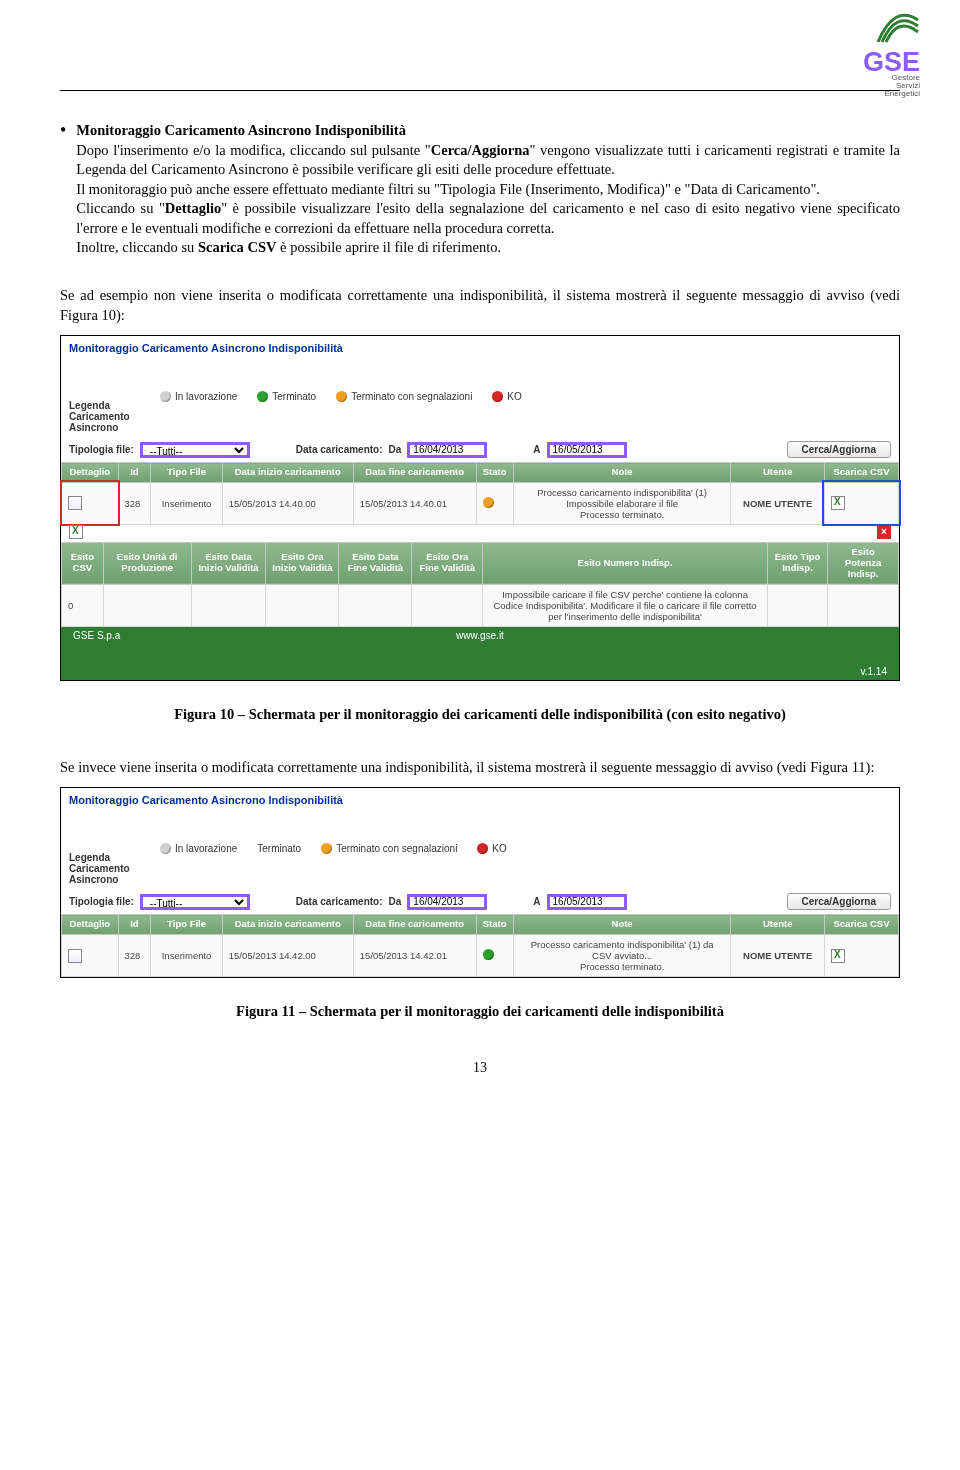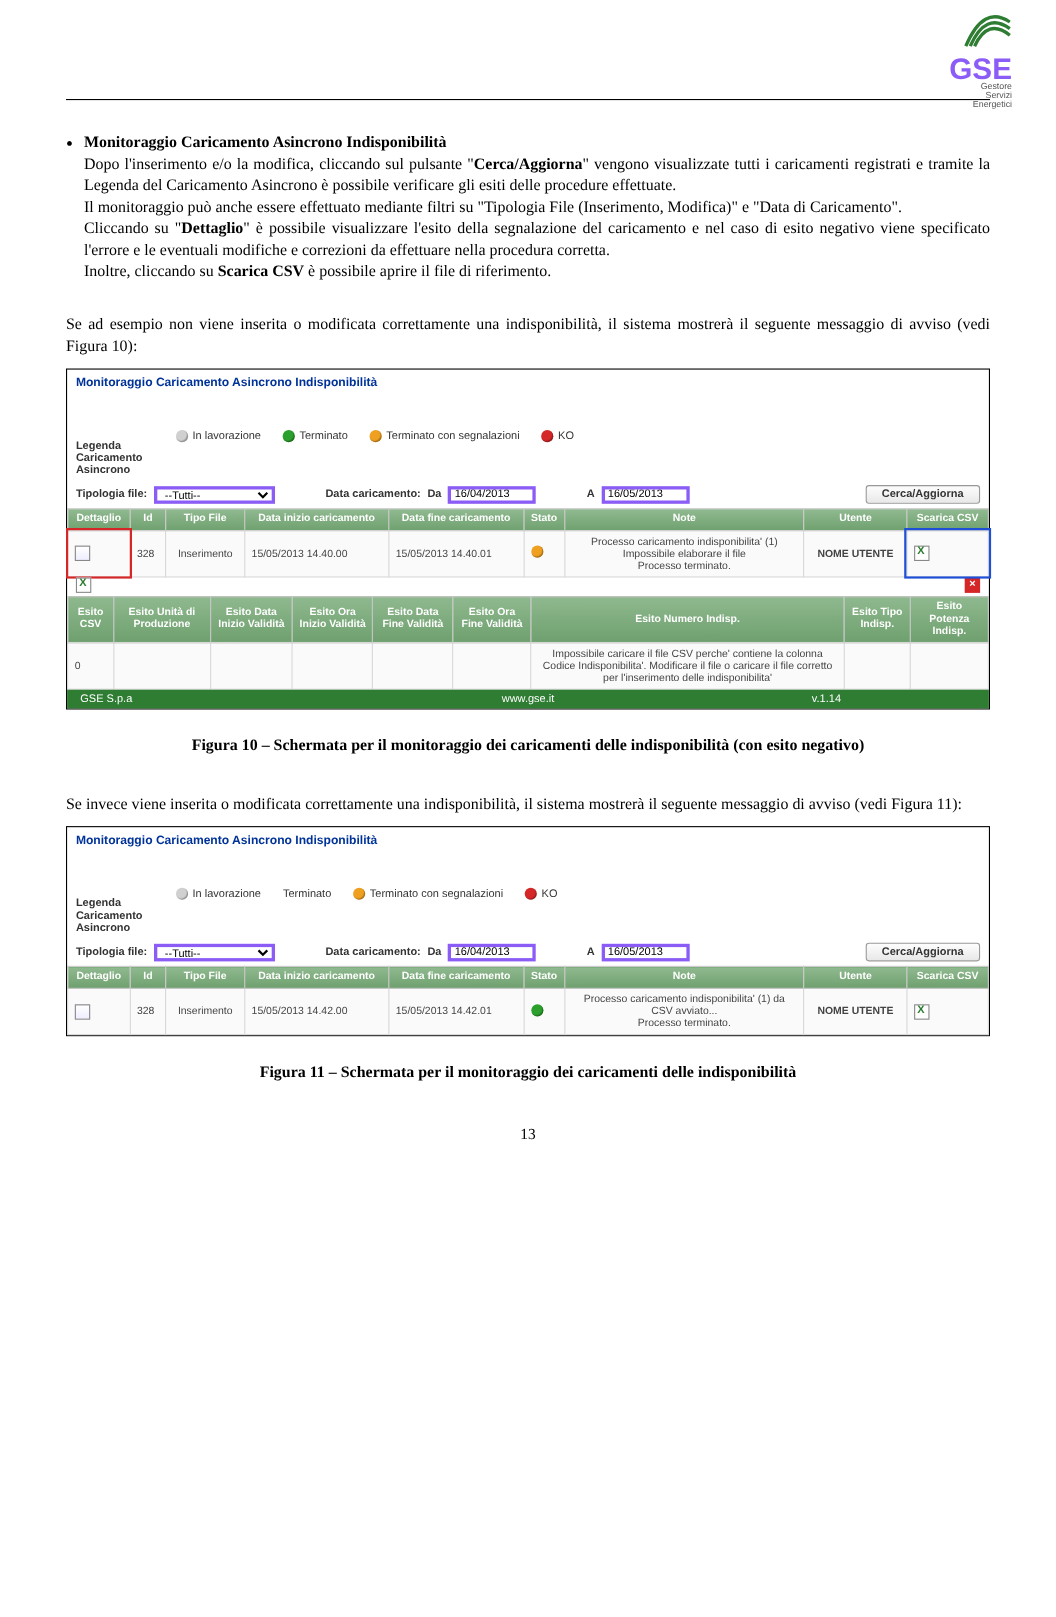--- a/index.html
+++ b/index.html
@@ -57,21 +57,21 @@
     color:#fff; font-weight:bold; padding:4px 4px; border:1px solid #c8c8c8; text-align:center; font-size:9.5px; line-height:1.15;
   }
   .shot td { border:1px solid #d8d8d8; padding:4px 6px; text-align:left; color:#444; background:#fafafa;}
   .shot td.left{text-align:center;}
   .shot .red-box { outline:2px solid #d62728; }
   .shot .blue-box { outline:2px solid #1f4fd6; }
   .shot .subtitle { padding:10px 8px 4px 8px; color:#333;}
   .shot .close-x { display:inline-block; width:14px; height:14px; background:#d62728; color:#fff; text-align:center; line-height:14px; font-weight:bold; font-size:10px;}
   .shot .foot { background:#2e7d32; color:#fff; display:flex; padding:3px 12px; font-size:10px;}
   .shot .foot > div { flex:1; }
-  .shot .foot .c{text-align:center;} .shot .foot .r{text-align:center;}
+  .shot .foot .c{text-align:center;} .shot .foot .r{text-align:right;margin-top:36px;}
   .icon-detail, .icon-excel {
     display:inline-block; width:14px; height:14px; border:1px solid #888; vertical-align:middle;
   }
   .icon-detail{background:linear-gradient(#fff,#eef);}
   .icon-excel{background:#fff; position:relative;}
   .icon-excel::after{content:"X"; color:#2e7d32; font-weight:bold; font-size:10px; position:absolute; left:2px; top:-1px;}
   .b { font-weight:bold; }
 </style>
 </head>
 <body>

